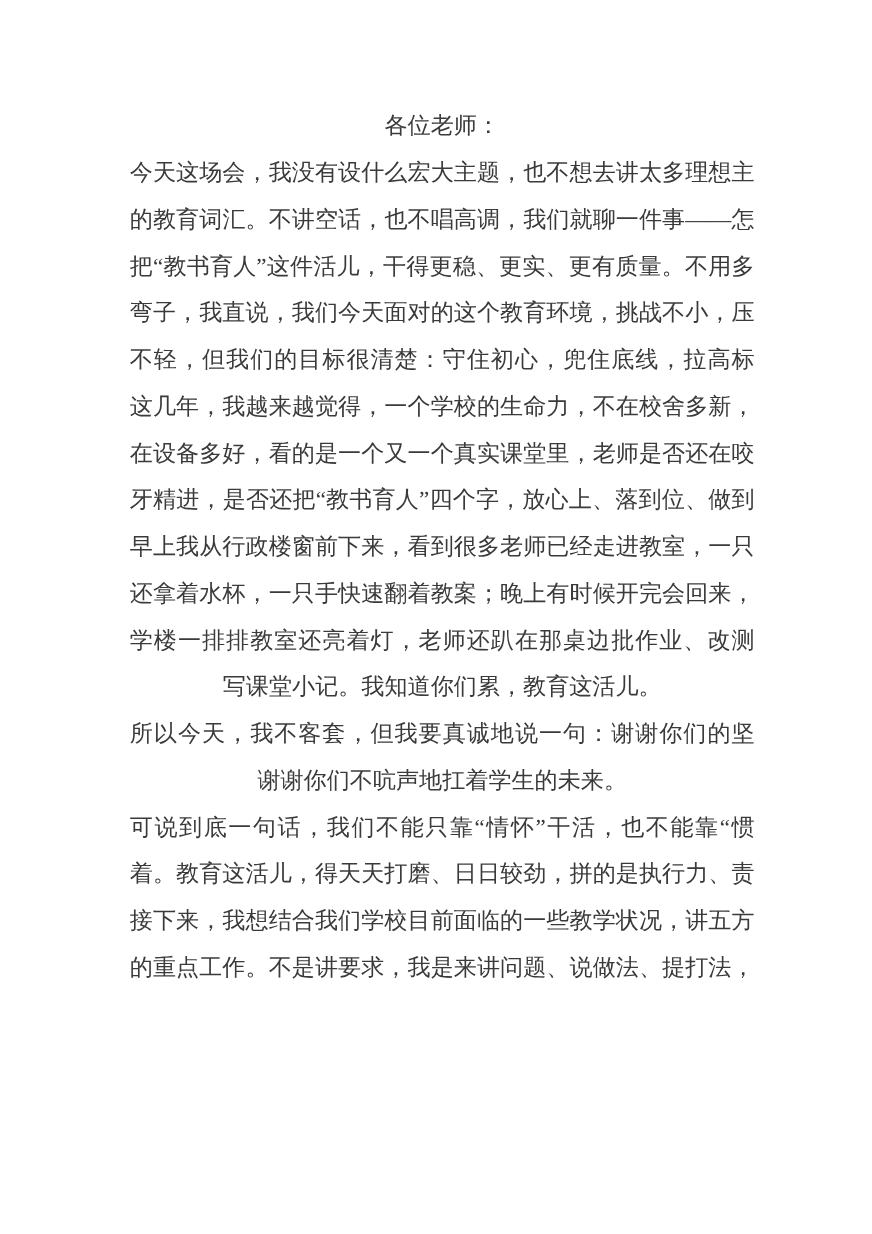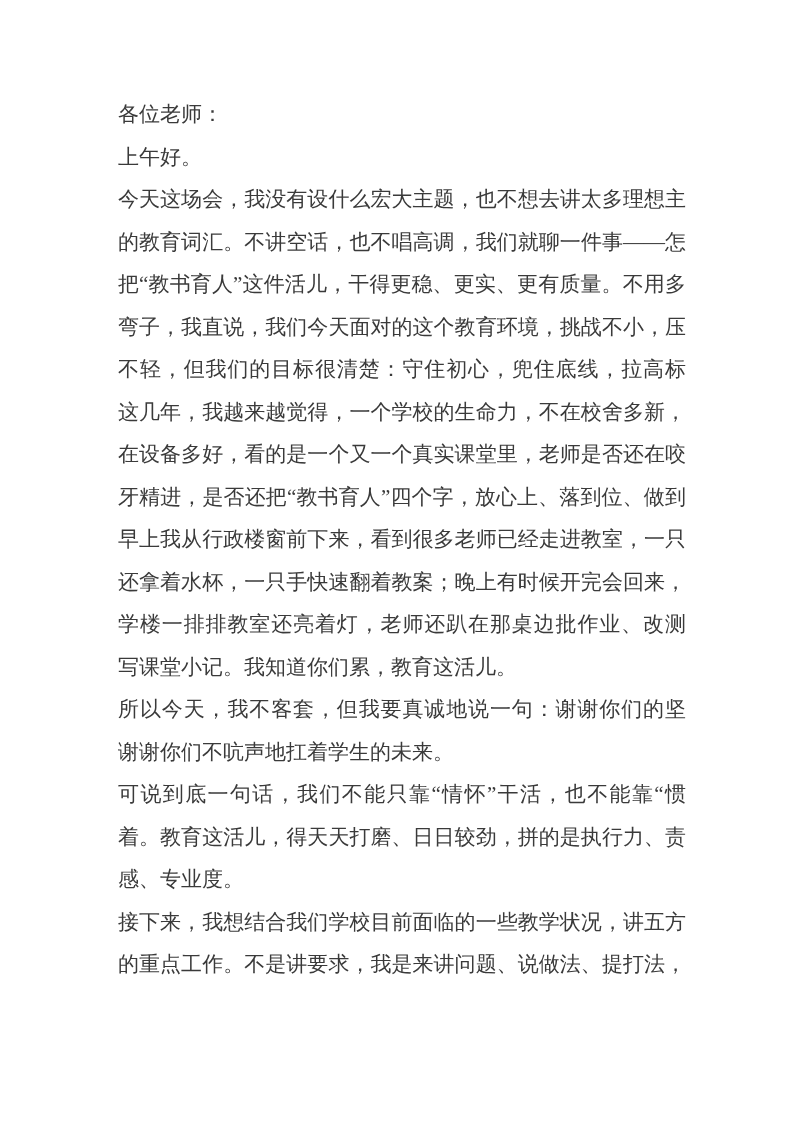--- a/index.html
+++ b/index.html
@@ -23,48 +23,46 @@
     width: 568px;
   }
   .line {
     font-family: "Liberation Serif", "DejaVu Serif", serif;
     font-size: 21px;
     line-height: 42.5px;
     height: 42.5px;
     overflow: hidden;
     color: #3a3a3a;
     font-weight: 400;
-    text-align: left;
+    text-align: center;
     letter-spacing: 0;
   }
   .line.full {
     text-align: justify;
     text-align-last: justify;
   }
 </style>
 </head>
 <body>
 
 <div class="page">
   <div class="doc" id="doc">
       <div class="line">各位老师：</div>
-      <div class="line">上午好。</div>
       <div class="line full">今天这场会，我没有设什么宏大主题，也不想去讲太多理想主义</div>
       <div class="line full">的教育词汇。不讲空话，也不唱高调，我们就聊一件事——怎么</div>
       <div class="line full">把“教书育人”这件活儿，干得更稳、更实、更有质量。不用多绕</div>
       <div class="line full">弯子，我直说，我们今天面对的这个教育环境，挑战不小，压力</div>
       <div class="line full">不轻，但我们的目标很清楚：守住初心，兜住底线，拉高标线。</div>
       <div class="line full">这几年，我越来越觉得，一个学校的生命力，不在校舍多新，不</div>
       <div class="line full">在设备多好，看的是一个又一个真实课堂里，老师是否还在咬着</div>
       <div class="line full">牙精进，是否还把“教书育人”四个字，放心上、落到位、做到底。</div>
       <div class="line full">早上我从行政楼窗前下来，看到很多老师已经走进教室，一只手</div>
       <div class="line full">还拿着水杯，一只手快速翻着教案；晚上有时候开完会回来，教</div>
       <div class="line full">学楼一排排教室还亮着灯，老师还趴在那桌边批作业、改测评、</div>
       <div class="line">写课堂小记。我知道你们累，教育这活儿。</div>
       <div class="line full">所以今天，我不客套，但我要真诚地说一句：谢谢你们的坚守，</div>
       <div class="line">谢谢你们不吭声地扛着学生的未来。</div>
       <div class="line full">可说到底一句话，我们不能只靠“情怀”干活，也不能靠“惯性”撑</div>
       <div class="line full">着。教育这活儿，得天天打磨、日日较劲，拼的是执行力、责任</div>
-      <div class="line">感、专业度。</div>
       <div class="line full">接下来，我想结合我们学校目前面临的一些教学状况，讲五方面</div>
       <div class="line full">的重点工作。不是讲要求，我是来讲问题、说做法、提打法，咱</div>
     </div>
 </div>
 
 </body></html>

